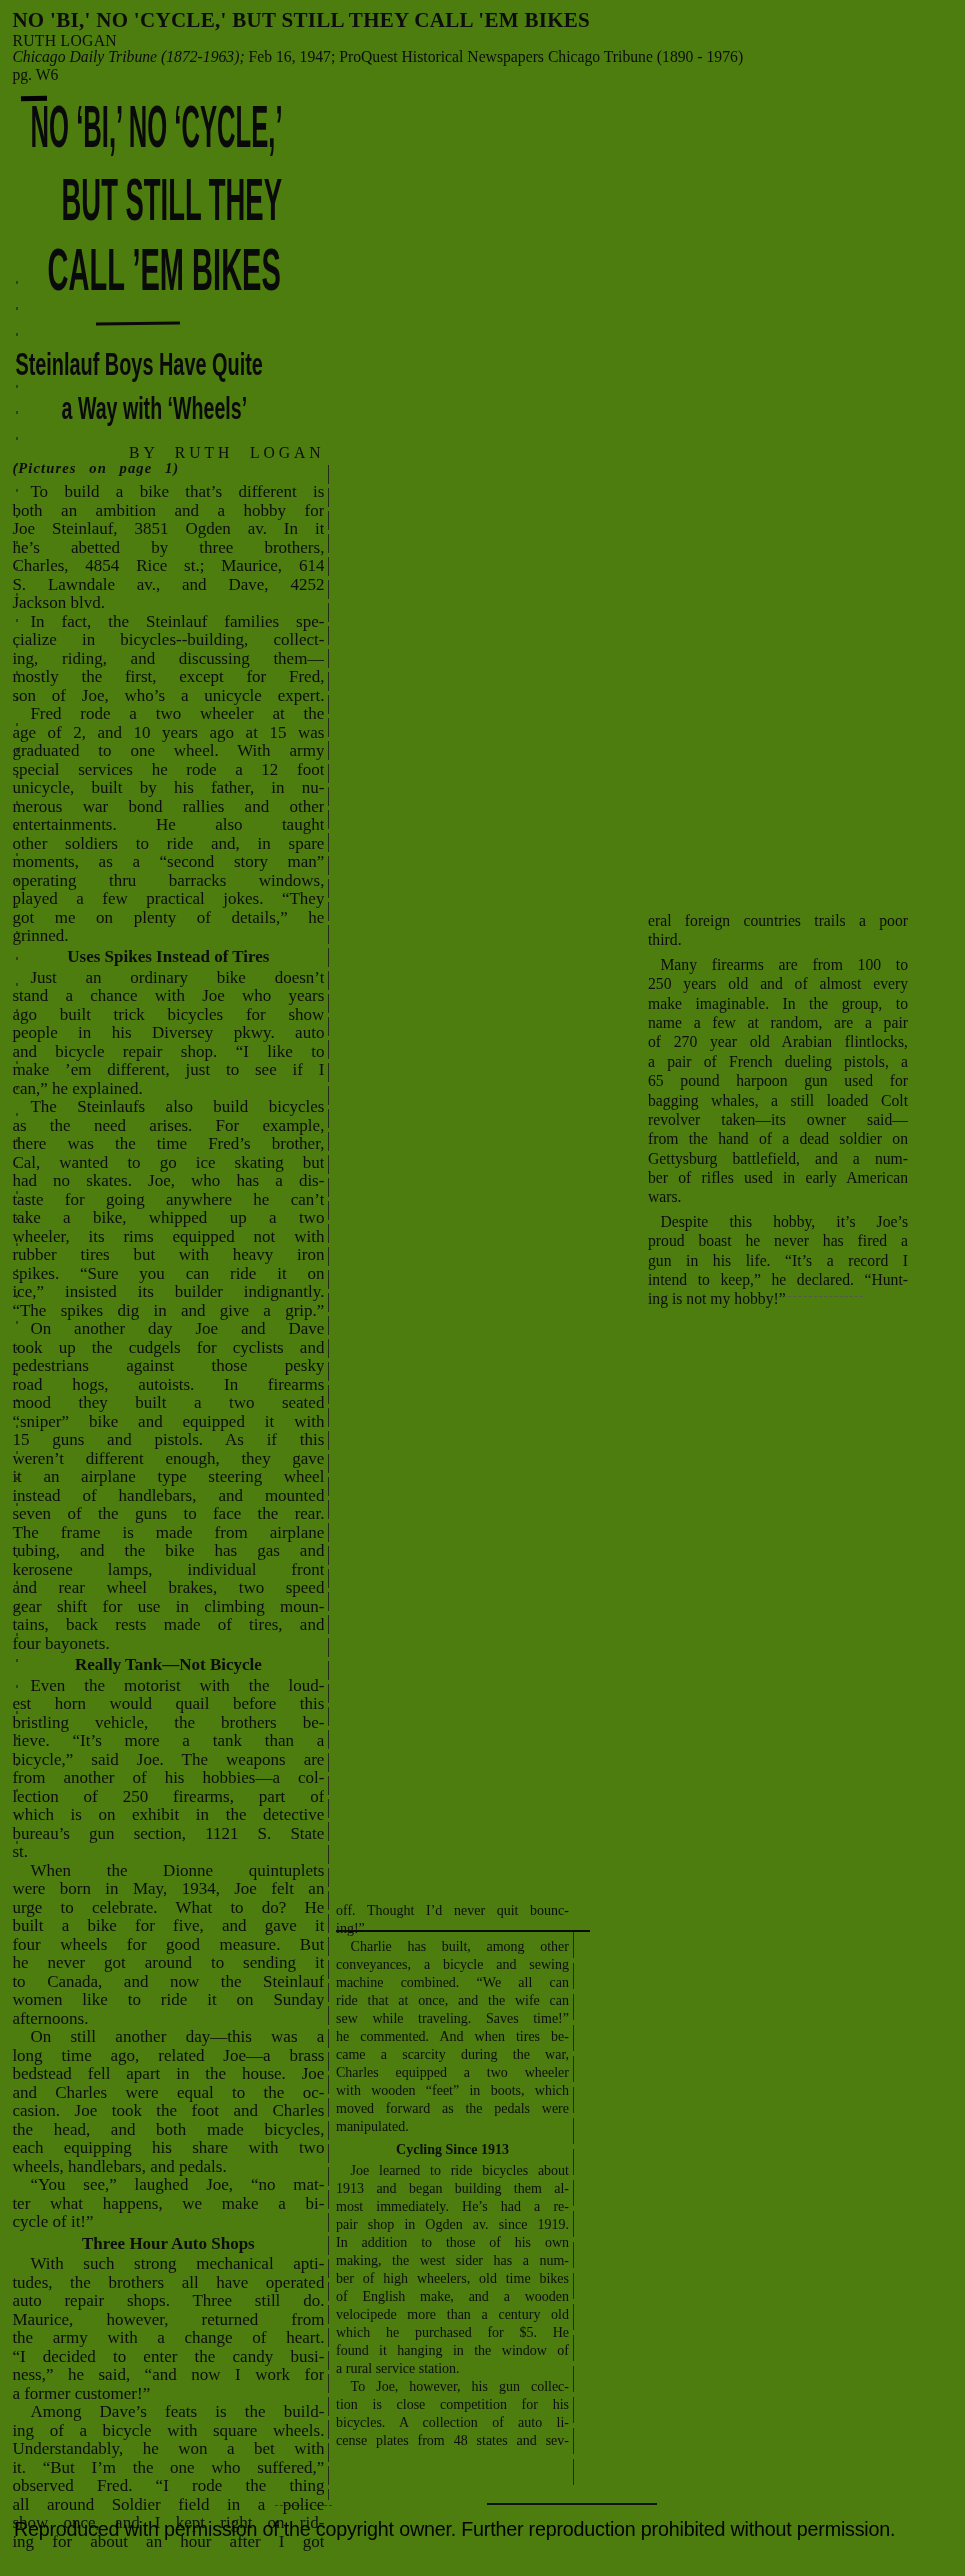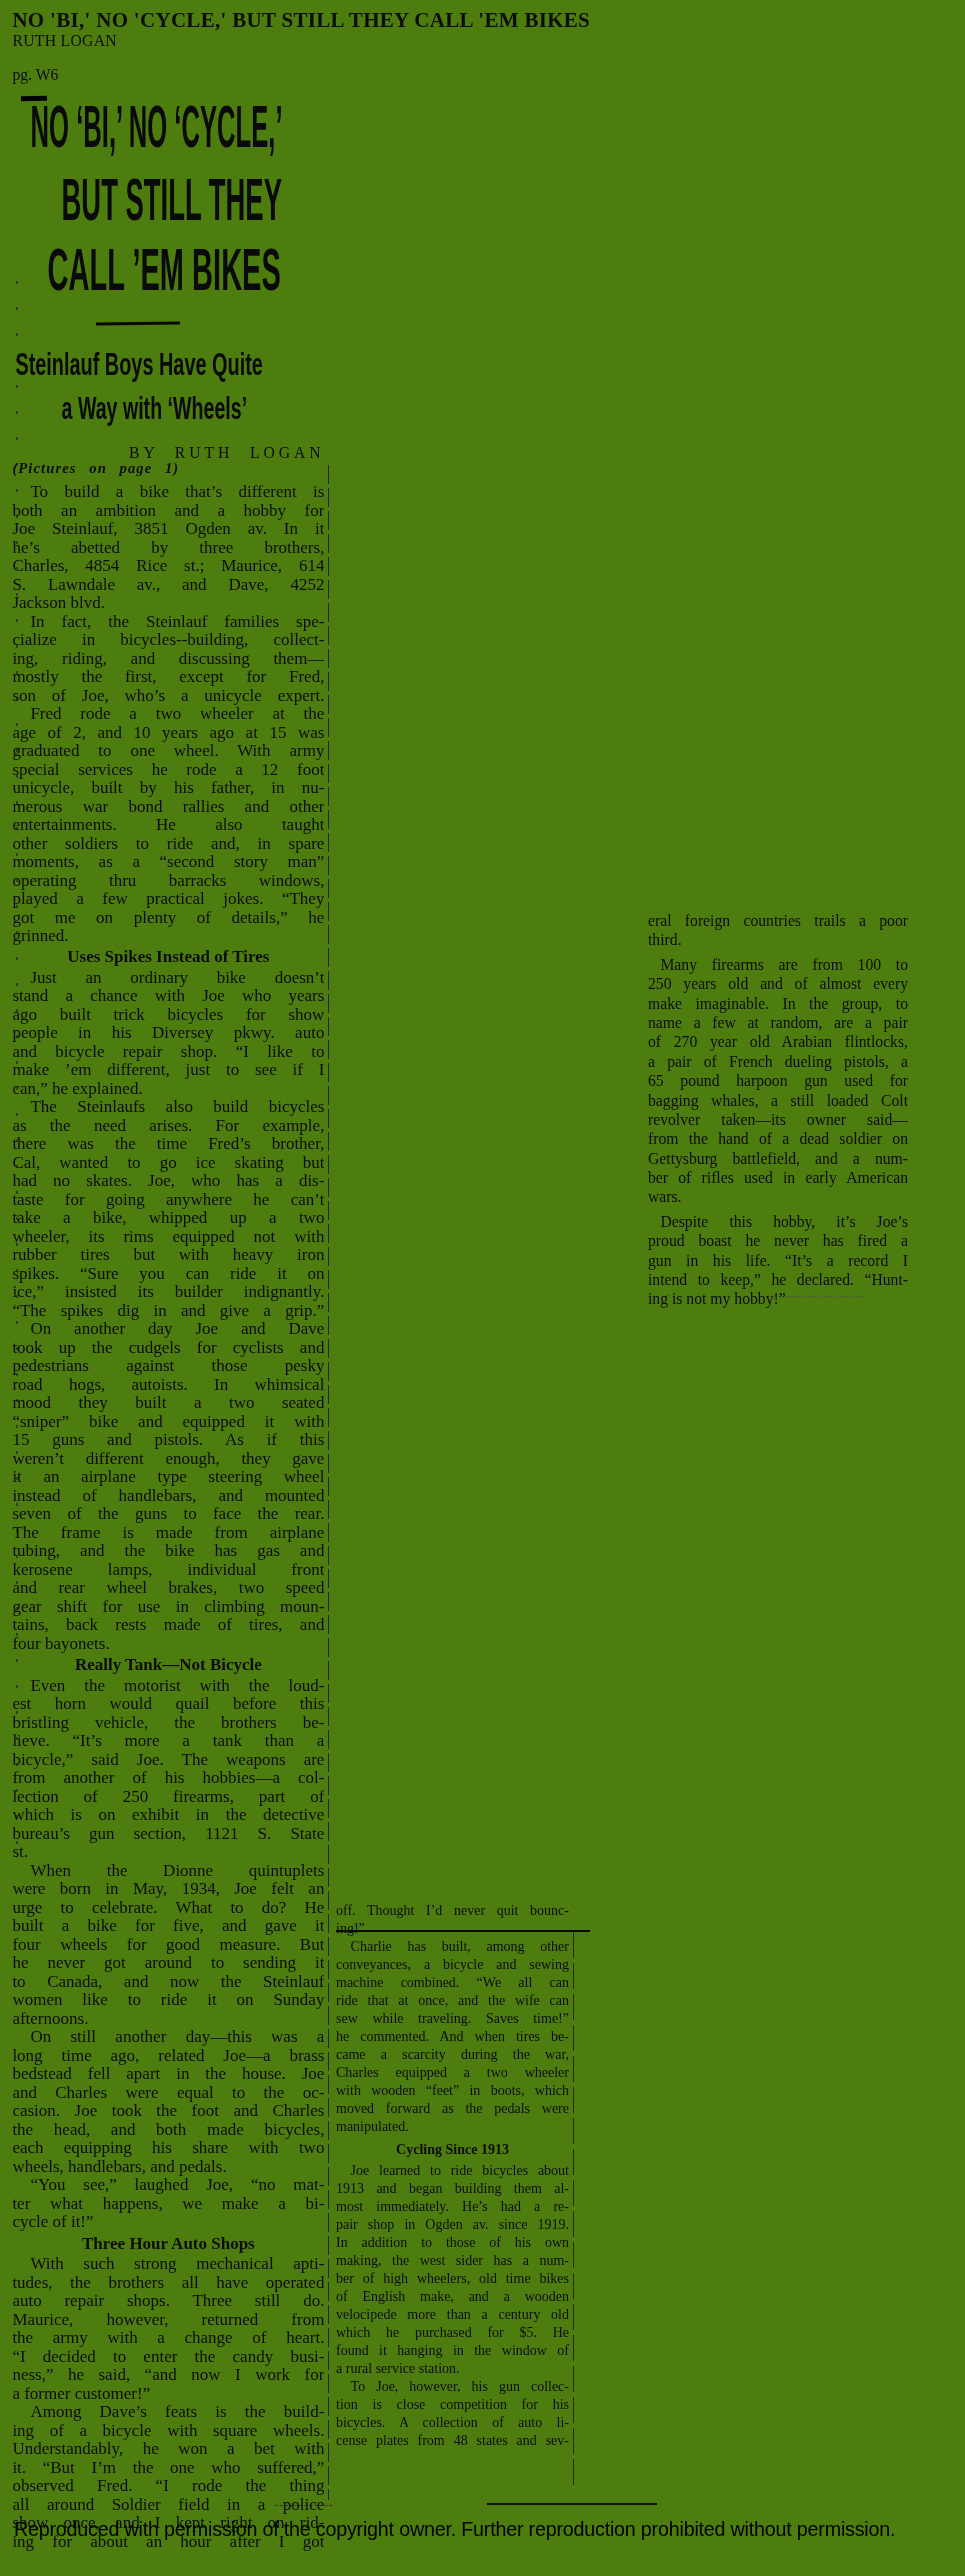--- a/index.html
+++ b/index.html
@@ -62,20 +62,21 @@
       font-family:"Liberation Sans",sans-serif;font-size:19.7px;letter-spacing:-0.2px;
       white-space:nowrap;color:#000;}
 </style>
 </head>
 <body>
 
 <div class="page">
 
   <div class="pq-title">NO 'BI,' NO 'CYCLE,' BUT STILL THEY CALL 'EM BIKES</div>
   <div class="pq-author">RUTH LOGAN</div>
+  <div class="pq-cite"><span class="it">Chicago Daily Tribune (1872-1963);</span><span> Feb 16, 1947; ProQuest Historical Newspapers Chicago Tribune (1890 - 1976)</span></div>
   <div class="pq-page">pg. W6</div>
 
   <div class="corner-mark"></div>
   <div class="dot-margin"></div>
   <div class="vrule-1"></div>
   <div class="vrule-2"></div>
   <div class="headline-underline"></div>
   <div class="col2-top-rule"></div>
   <div class="col3-end-rule"></div>
   <div class="bottom-dash-a"></div>
@@ -134,21 +135,21 @@
       <div class="ln b">taste for going anywhere he can’t</div>
       <div class="ln b">take a bike, whipped up a two</div>
       <div class="ln b">wheeler, its rims equipped not with</div>
       <div class="ln b">rubber tires but with heavy iron</div>
       <div class="ln b">spikes. “Sure you can ride it on</div>
       <div class="ln b">ice,” insisted its builder indignantly.</div>
       <div class="ln b">“The spikes dig in and give a grip.”</div>
       <div class="ln bi">On another day Joe and Dave</div>
       <div class="ln b">took up the cudgels for cyclists and</div>
       <div class="ln b">pedestrians against those pesky</div>
-      <div class="ln b">road hogs, autoists. In whimsical</div>
+      <div class="ln b">road hogs, autoists. In firearms</div>
       <div class="ln b">mood they built a two seated</div>
       <div class="ln b">“sniper” bike and equipped it with</div>
       <div class="ln b">15 guns and pistols. As if this</div>
       <div class="ln b">weren’t different enough, they gave</div>
       <div class="ln b">it an airplane type steering wheel</div>
       <div class="ln b">instead of handlebars, and mounted</div>
       <div class="ln b">seven of the guns to face the rear.</div>
       <div class="ln b">The frame is made from airplane</div>
       <div class="ln b">tubing, and the bike has gas and</div>
       <div class="ln b">kerosene lamps, individual front</div>

